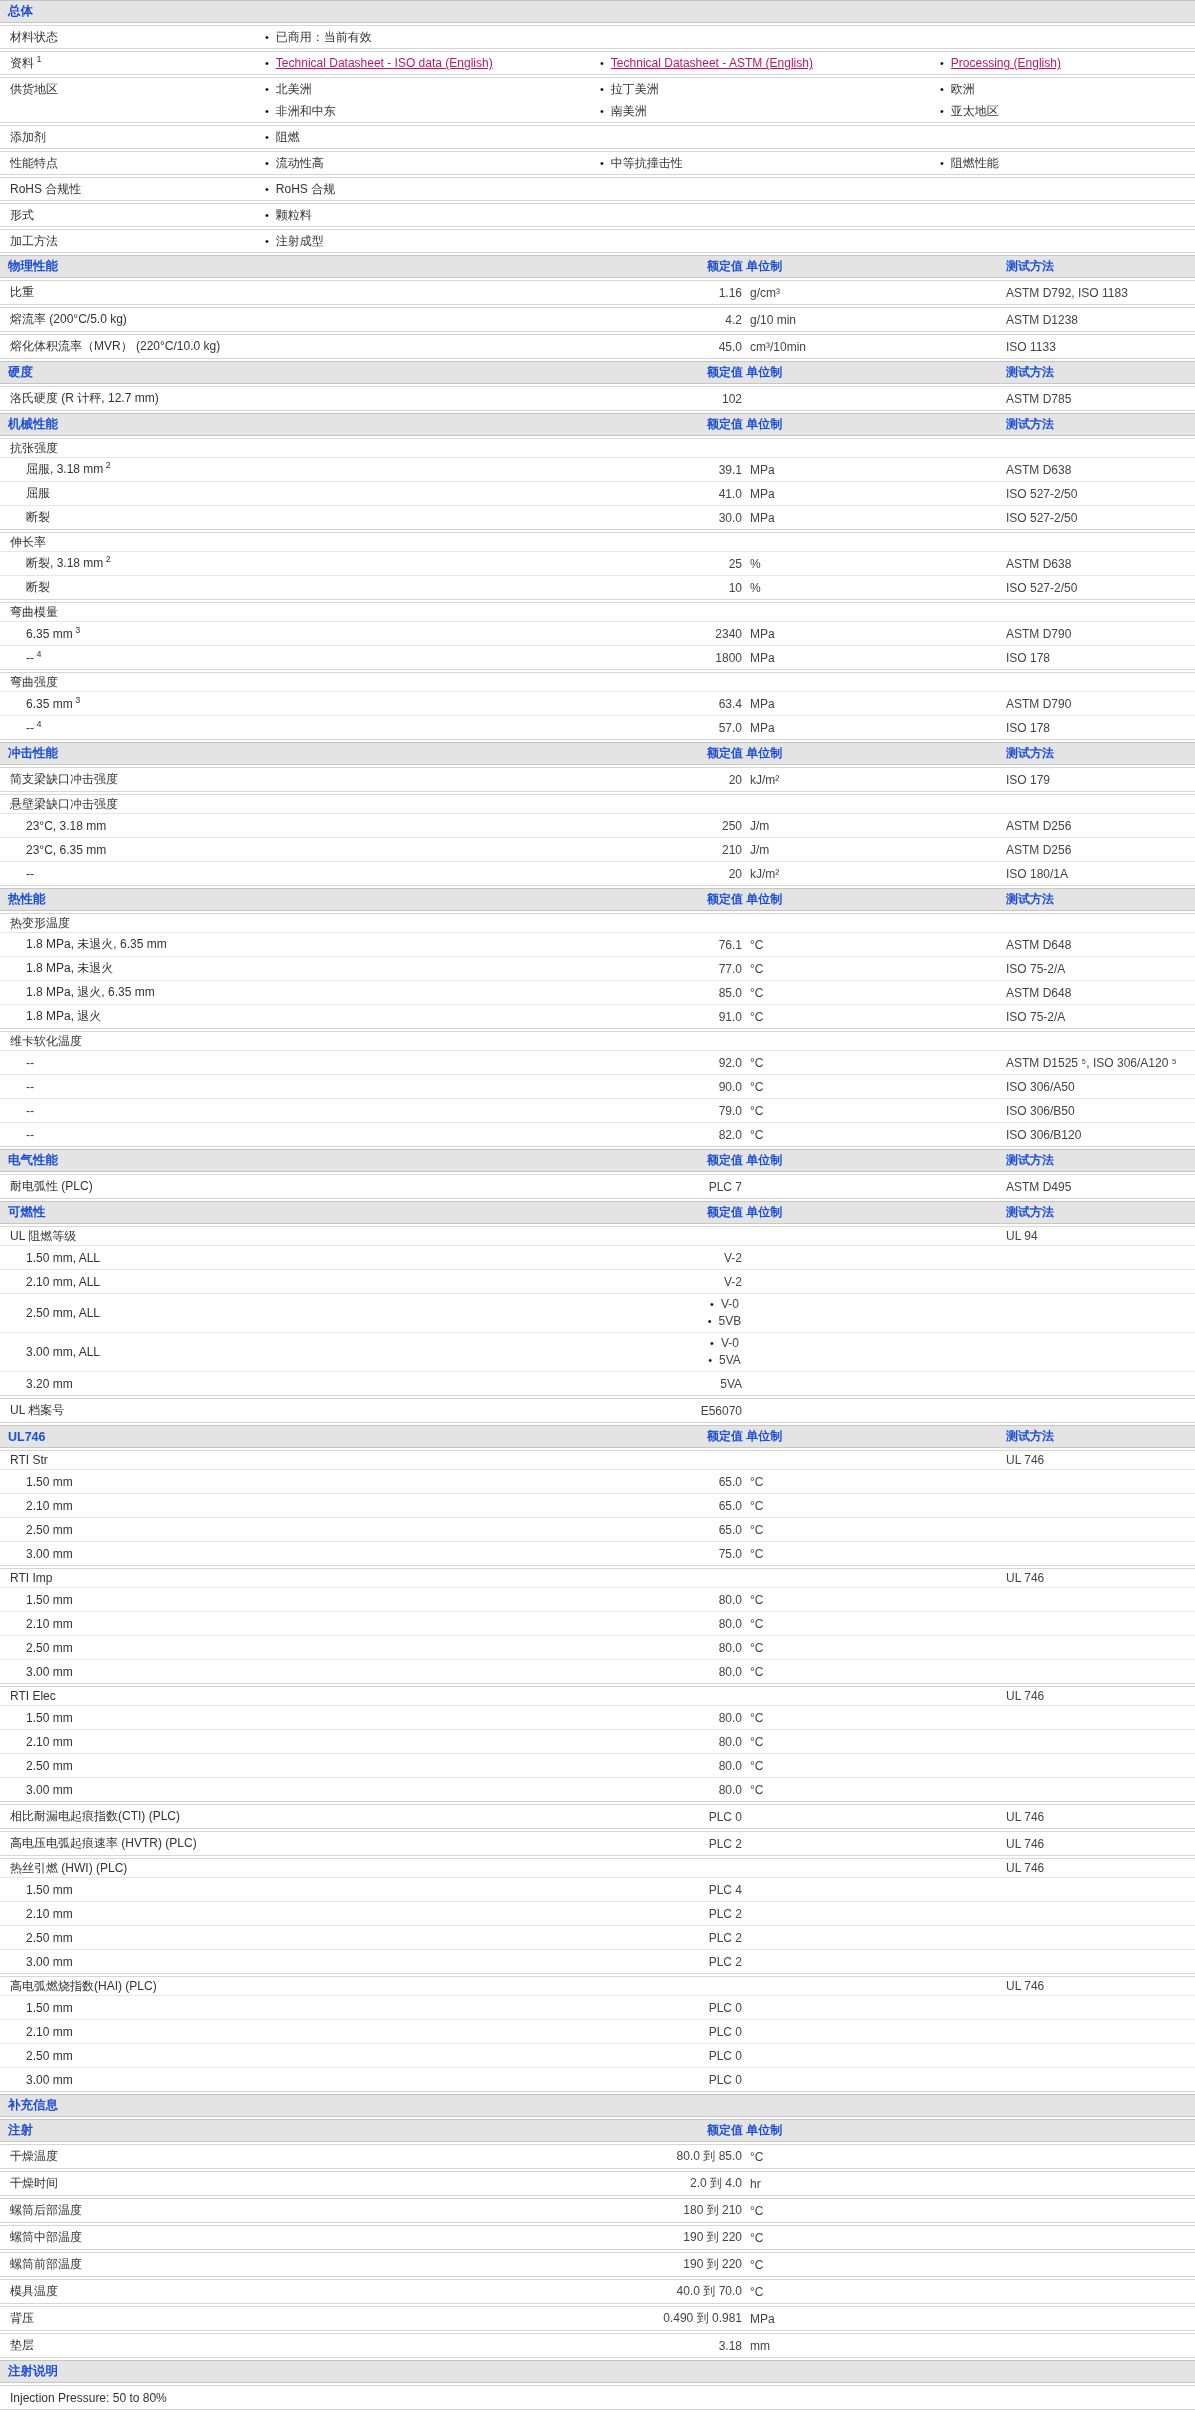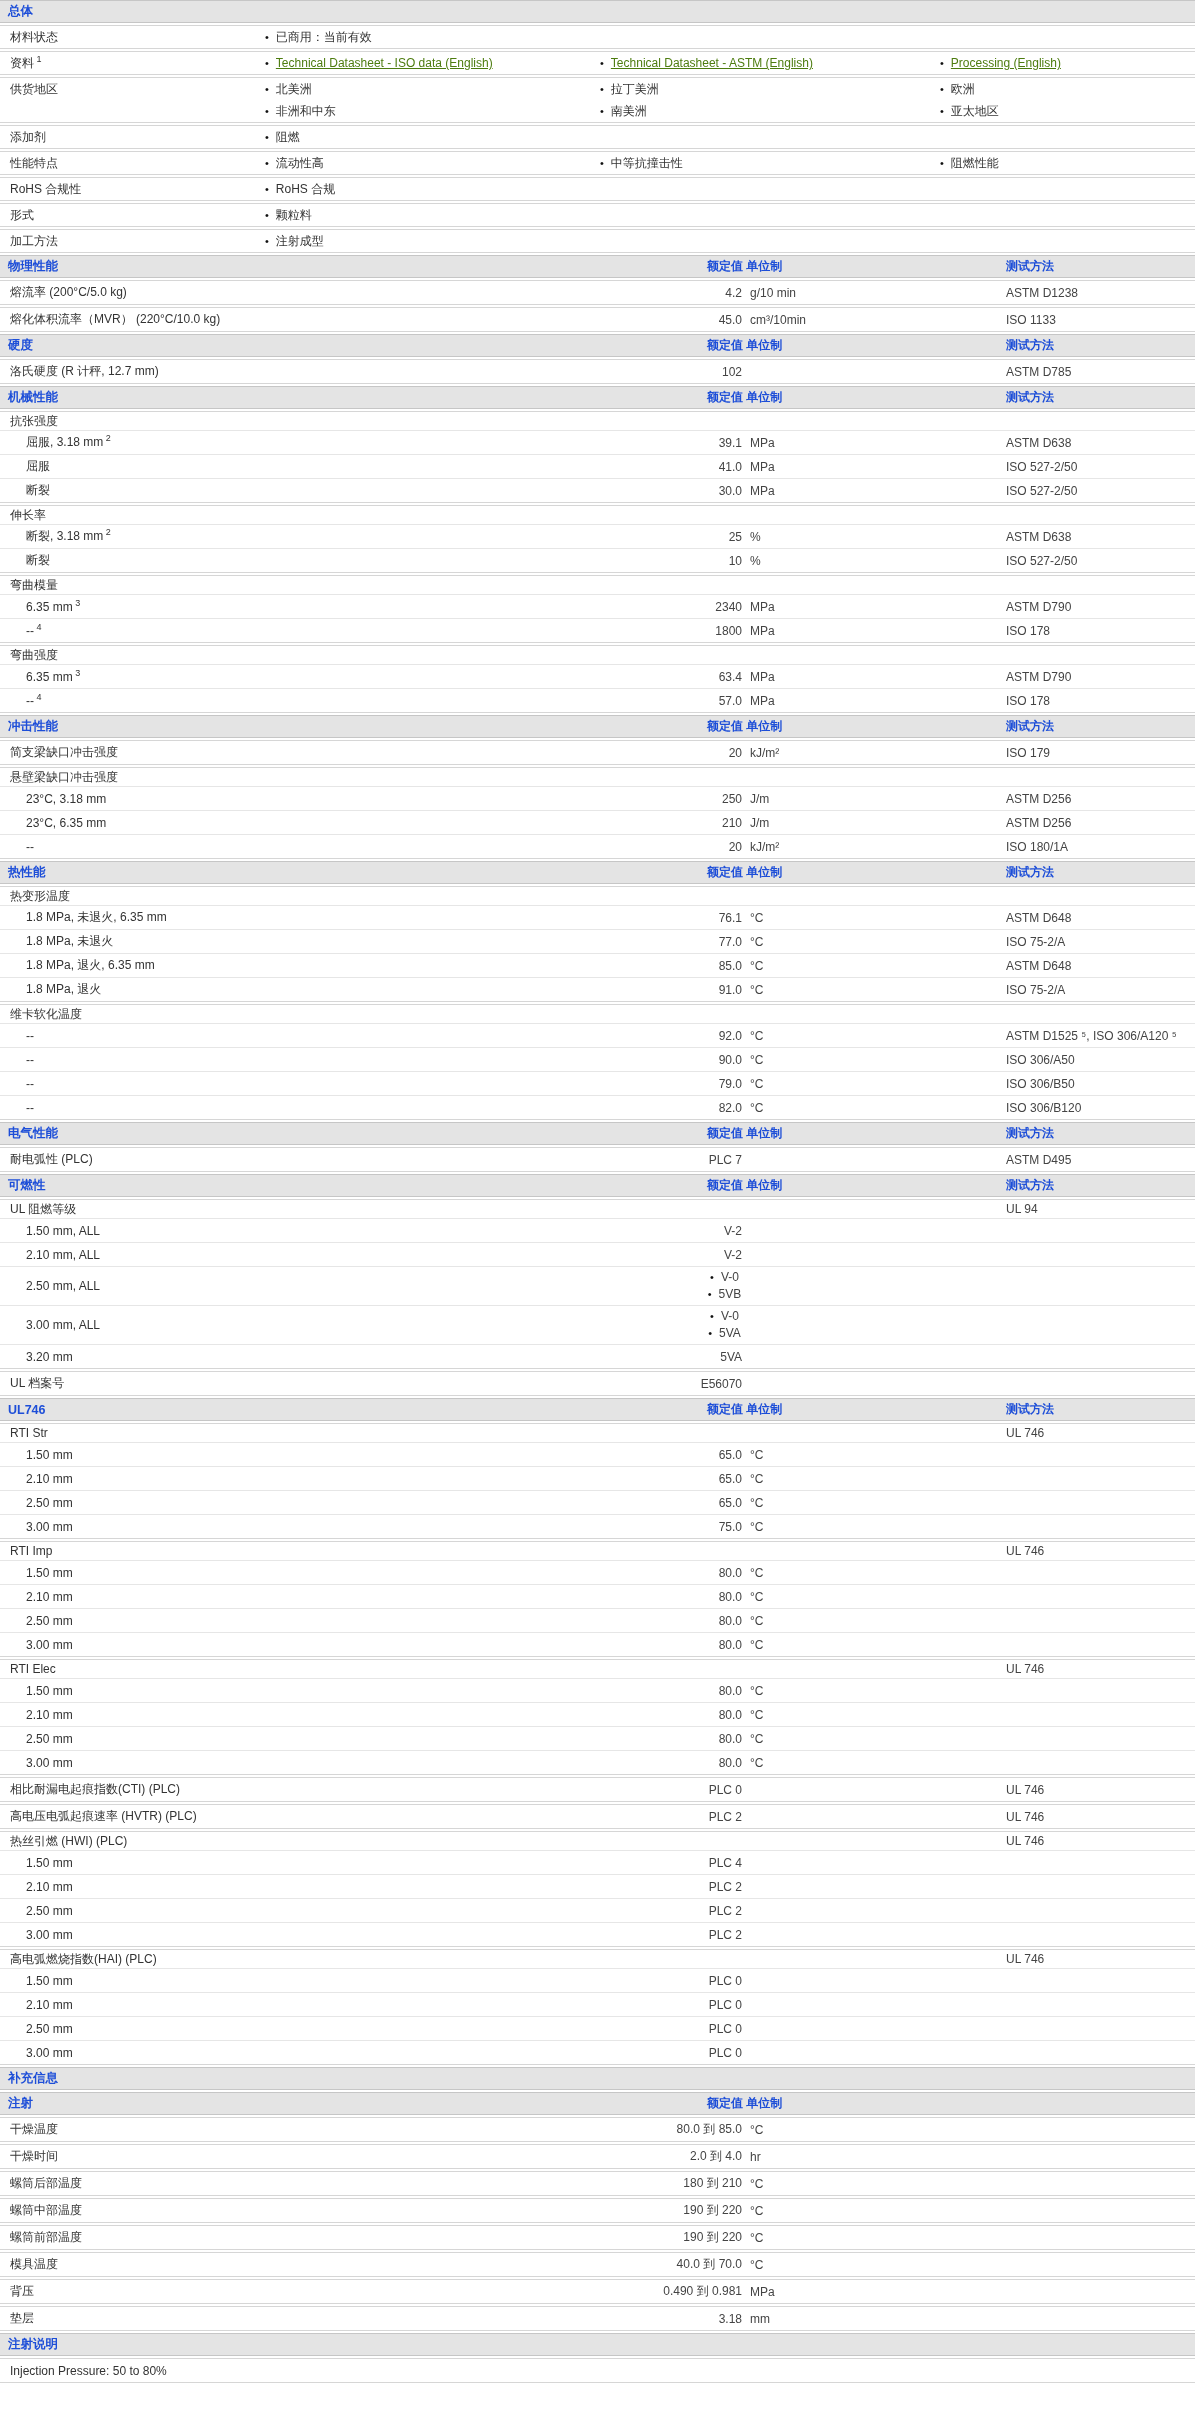--- a/index.html
+++ b/index.html
@@ -58,21 +58,21 @@
 
   
   .g-line {
     display:grid;
     grid-template-columns:255px 335px 340px 265px;
     align-items:center;
     min-height:22px;
   }
   .g-line .cell { padding-left:10px; white-space:nowrap; }
   .bullet { color:#111; margin-right:7px; font-size:11px; }
-  a.dlink { color:#4d7c0f; text-decoration:underline; cursor:pointer; }
+  a.dlink { color:#be185d; text-decoration:underline; cursor:pointer; }
 </style>
 </head>
 <body>
 
 <div id="doc">
   <div id="general-mount">
       <div class="sec-head first">
         <span class="t">总体</span>
       </div>
       <div class="block">
@@ -137,20 +137,28 @@
       </div>
     </div>
   <div id="sections-mount">
       <div class="sec-head">
         <span class="t">物理性能</span>
         <span class="c1">额定值 单位制</span>
         <span class="c2">测试方法</span>
       </div>
       <div class="block">
         <div class="prow">
+          <div class="lbl"><span>比重</span></div>
+          <div class="val">1.16</div>
+          <div class="unit">g/cm³</div>
+          <div class="test">ASTM D792, ISO 1183</div>
+        </div>
+      </div>
+      <div class="block">
+        <div class="prow">
           <div class="lbl"><span>熔流率  (200°C/5.0 kg)</span></div>
           <div class="val">4.2</div>
           <div class="unit">g/10 min</div>
           <div class="test">ASTM D1238</div>
         </div>
       </div>
       <div class="block">
         <div class="prow">
           <div class="lbl"><span>熔化体积流率（MVR）  (220°C/10.0 kg)</span></div>
           <div class="val">45.0</div>

